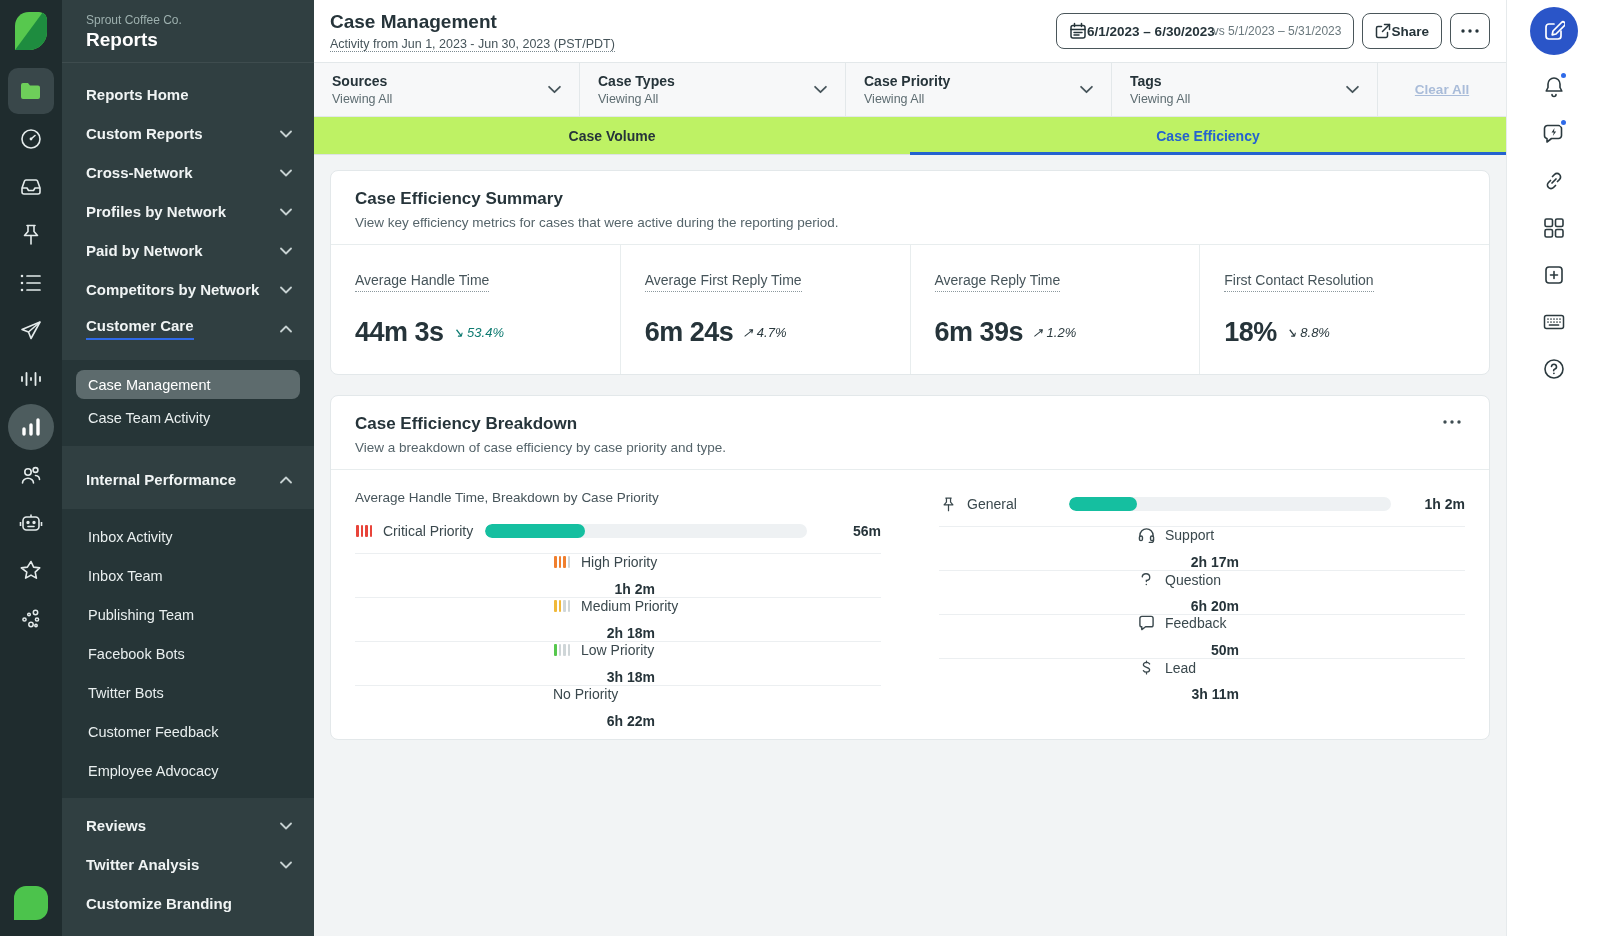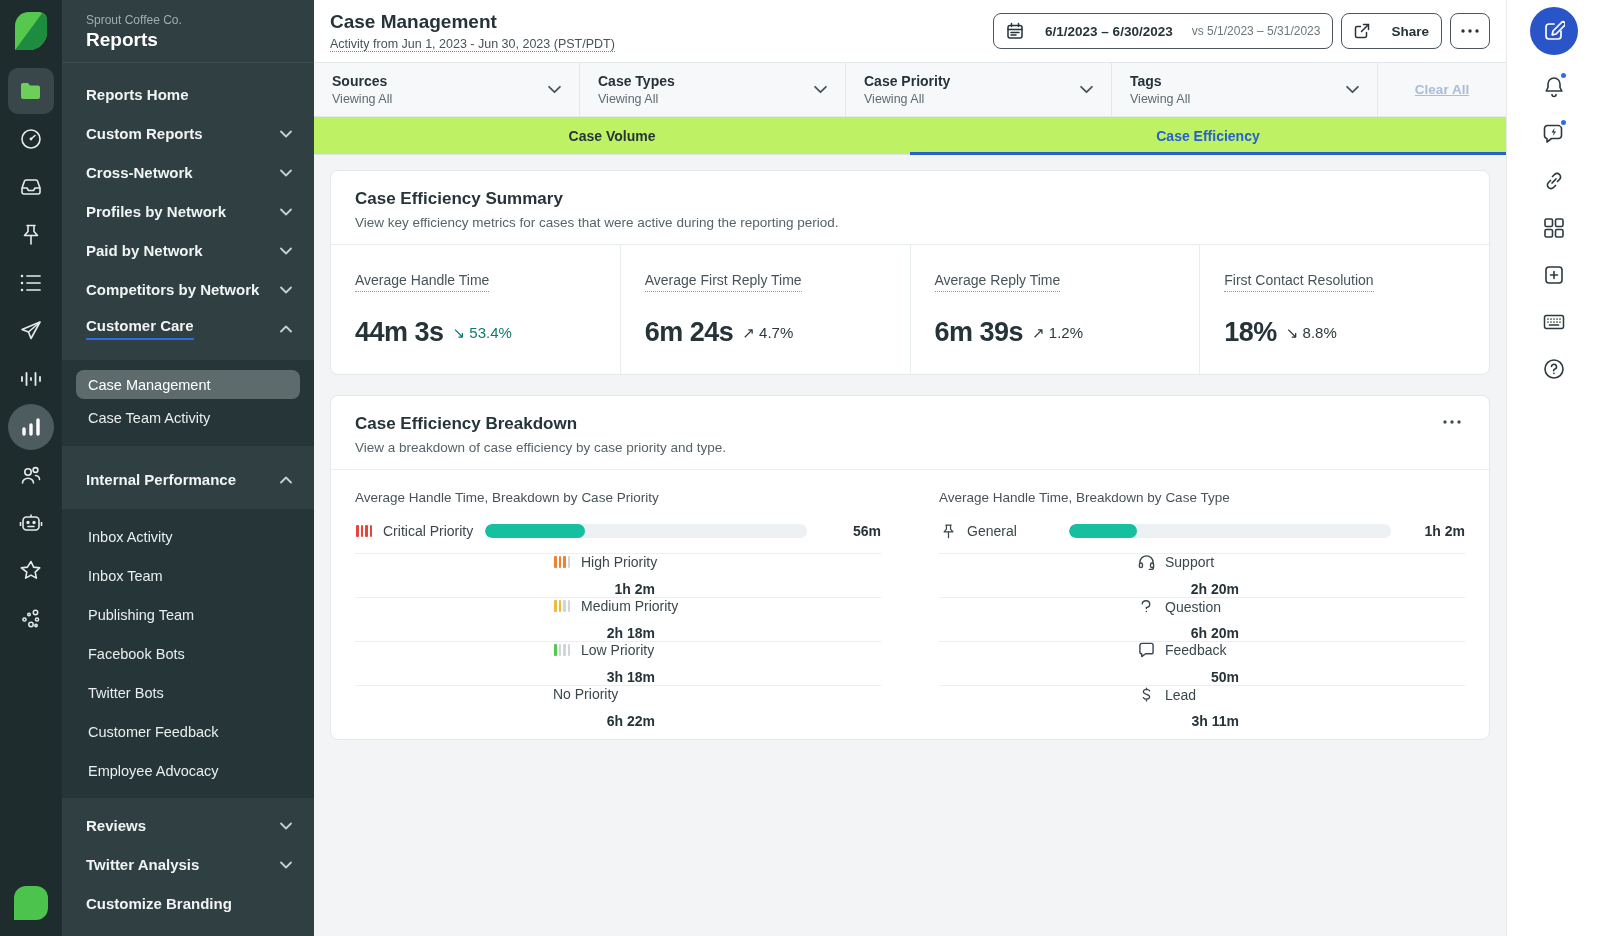--- a/index.html
+++ b/index.html
@@ -33,21 +33,21 @@
   .sb-subpanel.internal2 .sb-subitem{height:39px;}
   .sb-item.internal{margin-top:14px;}
   .sb-footer{margin-top:8px;}
 
   
   .main{position:absolute;left:314px;top:0;width:1192px;height:936px;background:#f2f4f5;}
   .page-head{height:62px;background:#fff;display:flex;align-items:center;justify-content:space-between;padding:0 16px;}
   .ph-title{font-size:19px;font-weight:700;color:#26343a;}
   .ph-sub{font-size:12.5px;color:#46545a;border-bottom:1px dotted #7b8a90;display:inline-block;margin-top:4px;cursor:pointer;}
   .ph-right{display:flex;gap:8px;align-items:center;}
-  .btn{height:36px;border:1px solid #4a565a;border-radius:8px;background:#fff;display:flex;align-items:center;gap:21px;padding:0 12px;font-size:13.5px;font-weight:700;color:#26343a;cursor:pointer;}
+  .btn{height:36px;border:1px solid #4a565a;border-radius:8px;background:#fff;display:flex;align-items:center;gap:0;padding:0 12px;font-size:13.5px;font-weight:700;color:#26343a;cursor:pointer;}
   .date-compare{font-size:12px;color:#6a787d;font-weight:400;margin-left:-2px;}
   .btn.ellipsis-btn{width:40px;justify-content:center;}
 
   .filter-bar{height:55px;background:#f7f8f9;border-top:1px solid #e3e8ea;border-bottom:1px solid #e3e8ea;display:flex;}
   .fcell{flex:1;border-right:1px solid #e3e8ea;display:flex;align-items:center;justify-content:space-between;padding:0 18px;cursor:pointer;}
   .fl{font-size:14px;font-weight:700;color:#26343a;}
   .fv{font-size:12.5px;color:#5d6c71;margin-top:3px;}
   .fcell .chev{color:#46545a;}
   .fclear{width:128px;display:flex;align-items:center;justify-content:center;}
   .clear-link{font-size:13.5px;color:#a9bcd9;text-decoration:underline;font-weight:600;cursor:pointer;}
@@ -62,21 +62,21 @@
   .card-head{padding:18px 24px 14px;}
   .card-title{font-size:17px;font-weight:700;color:#26343a;}
   .card-sub{font-size:13.5px;color:#55646a;margin-top:6px;}
 
   .metrics{display:flex;border-top:1px solid #e8edee;}
   .metric{flex:1;padding:26px 24px 26px;}
   .metric + .metric{border-left:1px solid #e8edee;}
   .m-label{font-size:14px;color:#46545a;border-bottom:1px dotted #8b989d;display:inline-block;padding-bottom:3px;cursor:pointer;}
   .m-val-row{margin-top:25px;display:flex;align-items:center;gap:9px;}
   .m-value{font-size:27px;font-weight:700;color:#26343a;letter-spacing:-0.5px;}
-  .m-delta{font-size:15px;color:#2b3a3f;}
+  .m-delta{font-size:13px;color:#2b3a3f;font-style:italic;}
   .m-delta.teal{color:#0d7a70;}
 
   .card.breakdown{margin-top:20px;}
   .bd-head{display:flex;justify-content:space-between;align-items:flex-start;padding:18px 24px 14px;}
   .dots-btn{color:#3f4d52;cursor:pointer;padding:6px 4px;}
   .charts{display:flex;border-top:1px solid #e8edee;padding:12px 24px 10px;gap:58px;}
   .chart-col{flex:1;min-width:0;}
   .cc-title{font-size:13.5px;color:#46545a;margin:8px 0 4px;}
   .crow{height:44px;display:flex;align-items:center;}
   .crow + .crow{border-top:1px solid #eceff1;flex-direction:column;}
@@ -547,21 +547,20 @@
                 <span>No Priority</span>
               </div>
             <div class="track">
                 <span class="fill" style="width: 100%;"></span>
               </div>
             <div class="crow-val">6h 22m</div>
           </div>
         </div>
 
         <div class="chart-col">
-          <div class="cc-title">Average Handle Time, Breakdown by Case Type</div>
           <div class="crow">
             <div class="crow-lab">
                 <span class="ic">
                   <svg width="15" height="17" viewBox="0 0 22 24" fill="none" stroke="currentColor" stroke-width="1.8" stroke-linecap="round" stroke-linejoin="round">
                     <path d="M7 2.5 h8 M8 2.5 v6 l-3.5 4 h13 L14 8.5 v-6"></path>
                     <path d="M11 12.5 V21"></path>
                   </svg>
                 </span>
                 <span>General</span>
               </div>
@@ -578,21 +577,21 @@
                     <rect x="1.5" y="9.5" width="3.2" height="5" rx="1.5"></rect>
                     <rect x="13.3" y="9.5" width="3.2" height="5" rx="1.5"></rect>
                     <path d="M16.5 13.5 v0.5 a2.5 2.5 0 0 1 -2.5 2.5 h-2"></path>
                   </svg>
                 </span>
                 <span>Support</span>
               </div>
             <div class="track">
                 <span class="fill" style="width: 34%;"></span>
               </div>
-            <div class="crow-val">2h 20m</div>
+            <div class="crow-val">2h 17m</div>
           </div>
           <div class="crow">
             <div class="crow-lab">
                 <span class="ic">
                   <svg width="12" height="17" viewBox="0 0 16 18" fill="none" stroke="currentColor" stroke-width="1.8" stroke-linecap="round">
                     <path d="M3 5.5 a5 4.5 0 1 1 5.5 4.8 v1.4"></path>
                     <circle cx="8.4" cy="15.6" r="1" fill="currentColor" stroke="none"></circle>
                   </svg>
                 </span>
                 <span>Question</span>

